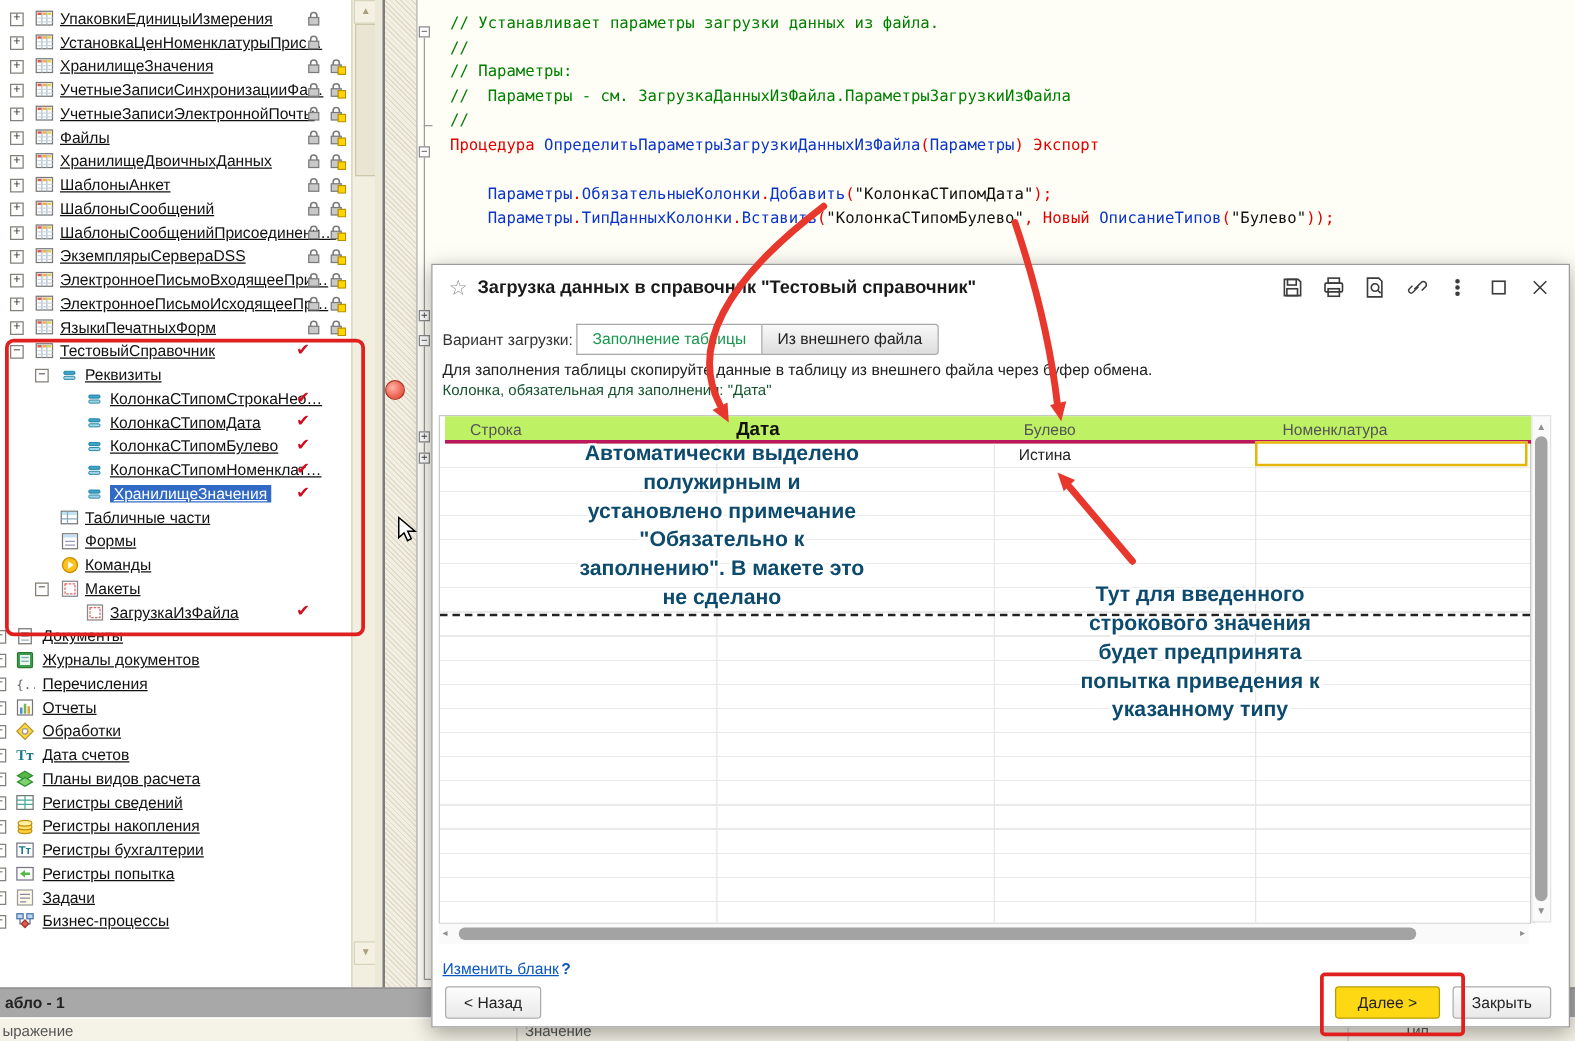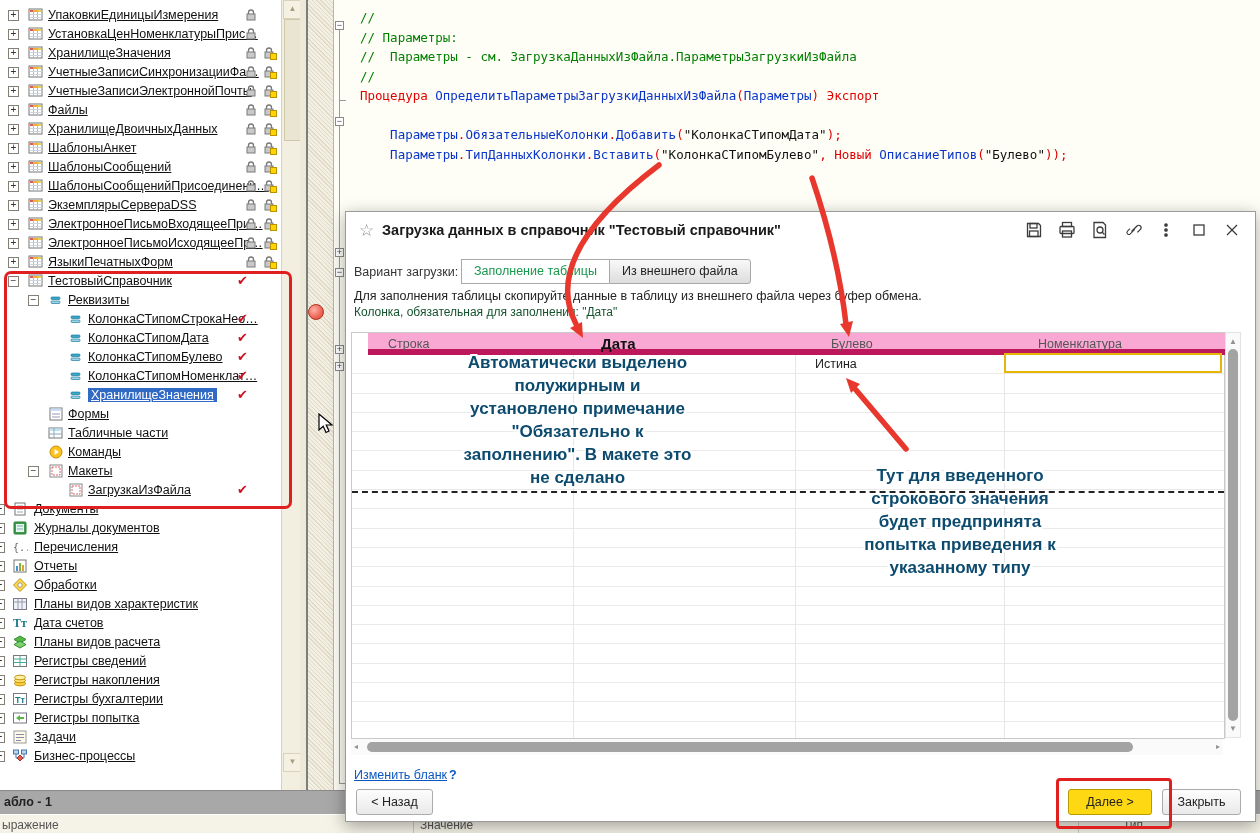--- a/index.html
+++ b/index.html
@@ -54,21 +54,21 @@
   .dlg-icons svg{width:18px;height:18px;stroke:#3c3c3c;fill:none;stroke-width:1.3;}
   .variant-label{position:absolute;left:8px;top:53px;font-size:12.5px;color:#333;}
   .vgroup{position:absolute;left:115px;top:47px;height:25px;display:flex;}
   .vbtn{height:25px;line-height:23px;padding:0 12px;font-size:12.5px;box-sizing:border-box;border:1px solid #a8a8a8;}
   .vbtn.on{background:#fff;color:#18984e;border-right:none;}
   .vbtn.off{background:linear-gradient(#f9f9f9,#dddddd);color:#222;border-radius:0 3px 3px 0;}
   .info1{position:absolute;left:8px;top:77px;font-size:12.5px;color:#222;}
   .info2{position:absolute;left:8px;top:93px;font-size:12px;color:#14532d;}
 
   .table-area{position:absolute;left:5px;top:120px;width:872px;height:405px;border:1px solid #c9c9c9;box-sizing:content-box;background:#fff;}
-  .thead{position:absolute;left:16px;top:0;width:872px;height:22px;background:#f9a8d4;border-bottom:6px solid #be185d;box-sizing:border-box;}
+  .thead{position:absolute;left:4px;top:0;width:872px;height:22px;background:#bef264;border-bottom:3px solid #be185d;box-sizing:border-box;}
   .th{position:absolute;top:4px;font-size:12.5px;color:#555;}
   .th.b{font-weight:bold;font-size:15px;color:#111;top:2px;}
   .tbody{position:absolute;left:0;top:22px;width:872px;height:383px;background-image:repeating-linear-gradient(to bottom,#fff 0 18.3px,#eaeaea 18.3px 19.3px);}
   .colline{position:absolute;top:0;width:1px;height:383px;background:#e6e6e6;}
   .cell-istina{position:absolute;left:463px;top:24px;font-size:12.5px;color:#222;}
   .sel-cell{position:absolute;left:652px;top:20px;width:218px;height:20px;border:2px solid #e5b60a;box-sizing:border-box;background:#fff;}
   .dash-row{position:absolute;left:0;top:158px;width:872px;border-top:2px dashed #222;}
   .dash-col{position:absolute;left:874px;top:0;height:405px;border-left:2px dashed #222;}
 
   .vscroll{position:absolute;left:879px;top:120px;width:16px;height:406px;background:#fafafa;border:1px solid #e3e3e3;box-sizing:border-box;}
@@ -472,38 +472,38 @@
       <div class="tree-row">
         <span class="ticon" style="left:68px"><svg viewBox="0 0 16 16">
             <rect x="3" y="5" width="9" height="2.5" rx="1" fill="#3aa6c8" stroke="#1c7d9e" stroke-width=".7"></rect>
             <rect x="3" y="9" width="9" height="2.5" rx="1" fill="#9fd4e6" stroke="#1c7d9e" stroke-width=".7"></rect>
           </svg></span>
         <span class="lbl sel" style="left:88px">ХранилищеЗначения</span>
         <span class="chk" style="left:237px">✔</span>
       </div>
       <div class="tree-row">
         <span class="ticon" style="left:48px"><svg viewBox="0 0 16 16">
+            <rect x="1" y="3" width="13" height="10" fill="#fff" stroke="#777"></rect>
+            <rect x="1.5" y="3.5" width="12" height="2.5" fill="#bfe3f0"></rect>
+            <line x1="6" y1="3" x2="6" y2="13" stroke="#88aabb"></line>
+            <line x1="1" y1="9" x2="14" y2="9" stroke="#88aabb"></line>
+          </svg></span>
+        <span class="lbl" style="left:68px">Табличные части</span>
+      </div>
+      <div class="tree-row">
+        <span class="ticon" style="left:48px"><svg viewBox="0 0 16 16">
             <rect x="2" y="2" width="12" height="12" fill="#fff" stroke="#777"></rect>
             <rect x="2.5" y="2.5" width="11" height="2.5" fill="#c7dcf0"></rect>
             <line x1="4" y1="8" x2="12" y2="8" stroke="#9999bb"></line>
             <line x1="4" y1="11" x2="12" y2="11" stroke="#9999bb"></line>
           </svg></span>
         <span class="lbl" style="left:68px">Формы</span>
       </div>
       <div class="tree-row">
         <span class="ticon" style="left:48px"><svg viewBox="0 0 16 16">
-            <rect x="1" y="3" width="13" height="10" fill="#fff" stroke="#777"></rect>
-            <rect x="1.5" y="3.5" width="12" height="2.5" fill="#bfe3f0"></rect>
-            <line x1="6" y1="3" x2="6" y2="13" stroke="#88aabb"></line>
-            <line x1="1" y1="9" x2="14" y2="9" stroke="#88aabb"></line>
-          </svg></span>
-        <span class="lbl" style="left:68px">Табличные части</span>
-      </div>
-      <div class="tree-row">
-        <span class="ticon" style="left:48px"><svg viewBox="0 0 16 16">
             <circle cx="8" cy="8" r="6" fill="#ffc21c" stroke="#c88a00"></circle>
             <polygon points="6.5,5 11,8 6.5,11" fill="#fff"></polygon>
           </svg></span>
         <span class="lbl" style="left:68px">Команды</span>
       </div>
       <div class="tree-row">
         <span class="expander" style="left:28px">−</span>
         <span class="ticon" style="left:48px"><svg viewBox="0 0 16 16">
             <rect x="2" y="2" width="12" height="12" fill="#fff" stroke="#888"></rect>
             <rect x="4" y="4" width="8" height="8" fill="none" stroke="#dd6666" stroke-dasharray="2 1"></rect>
@@ -555,30 +555,20 @@
           </svg></span>
         <span class="lbl" style="left:34px">Отчеты</span>
       </div>
       <div class="tree-row">
         <span class="expander" style="left:-6px">+</span>
         <span class="ticon" style="left:12px"><svg viewBox="0 0 16 16">
             <polygon points="8,1.5 14.5,8 8,14.5 1.5,8" fill="#ffd840" stroke="#b8952a"></polygon>
             <circle cx="8" cy="8" r="2.2" fill="#fff" stroke="#999"></circle>
           </svg></span>
         <span class="lbl" style="left:34px">Обработки</span>
-      </div>
-      <div class="tree-row">
-        <span class="expander" style="left:-6px">+</span>
-        <span class="ticon" style="left:12px"><svg viewBox="0 0 16 16">
-            <rect x="1.5" y="2.5" width="13" height="11" fill="#eef3f8" stroke="#777788"></rect>
-            <line x1="1.5" y1="6" x2="14.5" y2="6" stroke="#9999aa"></line>
-            <line x1="6" y1="2.5" x2="6" y2="13.5" stroke="#9999aa"></line>
-            <line x1="10" y1="2.5" x2="10" y2="13.5" stroke="#9999aa"></line>
-          </svg></span>
-        <span class="lbl" style="left:34px">Планы видов характеристик</span>
       </div>
       <div class="tree-row">
         <span class="expander" style="left:-6px">+</span>
         <span class="ticon" style="left:12px"><svg viewBox="0 0 16 16">
             <text x="1" y="12" font-size="12" fill="#1d7a8c" font-family="serif" font-weight="bold">Тт</text>
           </svg></span>
         <span class="lbl" style="left:34px">Дата счетов</span>
       </div>
       <div class="tree-row">
         <span class="expander" style="left:-6px">+</span>
@@ -658,20 +648,21 @@
   <div class="fold-line"></div>
   <div class="fold-tick" style="top:100px;"></div>
   <div class="fold-tick" style="top:783px;"></div>
   <div class="foldbox" style="top:21px;">−</div>
   <div class="foldbox" style="top:117px;">−</div>
   <div class="foldbox" style="top:248px;">+</div>
   <div class="foldbox" style="top:268px;">−</div>
   <div class="foldbox" style="top:345px;">+</div>
   <div class="foldbox" style="top:362px;">+</div>
   <div class="code" id="code">
+      <div class="codeline"><span class="t-c">// Устанавливает параметры загрузки данных из файла.</span></div>
       <div class="codeline"><span class="t-c">//</span></div>
       <div class="codeline"><span class="t-c">// Параметры:</span></div>
       <div class="codeline"><span class="t-c">//  Параметры - см. ЗагрузкаДанныхИзФайла.ПараметрыЗагрузкиИзФайла</span></div>
       <div class="codeline"><span class="t-c">//</span></div>
       <div class="codeline"><span class="t-k">Процедура </span><span class="t-i">ОпределитьПараметрыЗагрузкиДанныхИзФайла</span><span class="t-k">(</span><span class="t-i">Параметры</span><span class="t-k">) </span><span class="t-k">Экспорт</span></div>
       <div class="codeline"></div>
       <div class="codeline"><span class="t-p">    </span><span class="t-i">Параметры</span><span class="t-k">.</span><span class="t-i">ОбязательныеКолонки</span><span class="t-k">.</span><span class="t-i">Добавить</span><span class="t-k">(</span><span class="t-s">"КолонкаСТипомДата"</span><span class="t-k">);</span></div>
       <div class="codeline"><span class="t-p">    </span><span class="t-i">Параметры</span><span class="t-k">.</span><span class="t-i">ТипДанныхКолонки</span><span class="t-k">.</span><span class="t-i">Вставить</span><span class="t-k">(</span><span class="t-s">"КолонкаСТипомБулево"</span><span class="t-k">, </span><span class="t-k">Новый </span><span class="t-i">ОписаниеТипов</span><span class="t-k">(</span><span class="t-s">"Булево"</span><span class="t-k">));</span></div>
     </div>
 

